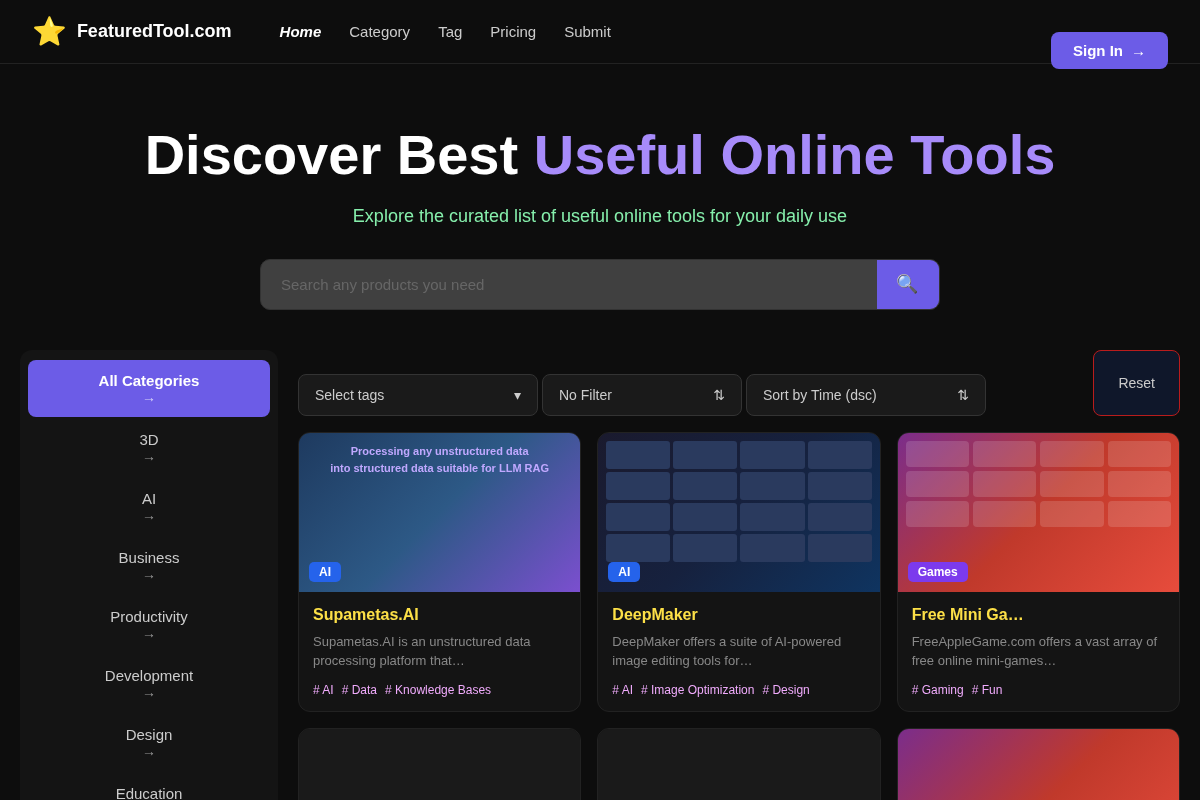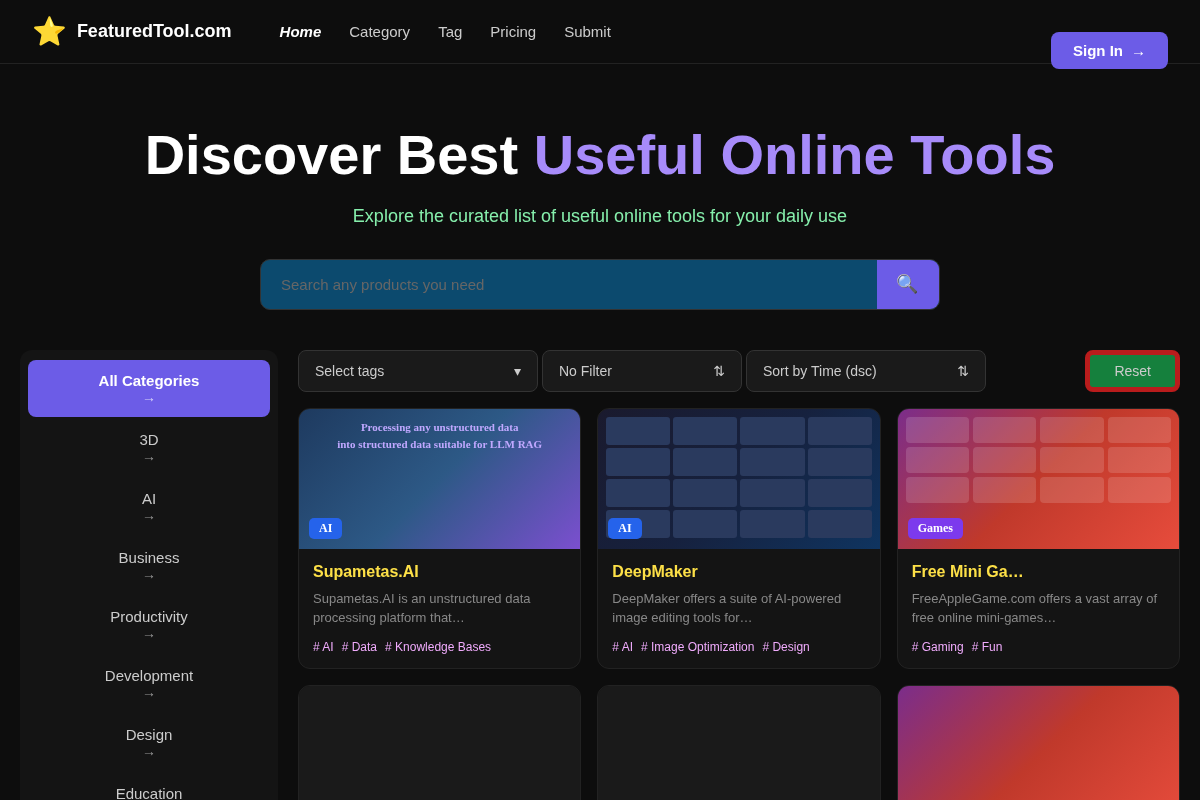--- a/index.html
+++ b/index.html
@@ -82,21 +82,21 @@
     }
     .hero p {
       font-size: 18px;
       color: #86efac;
       margin-bottom: 32px;
     }
     .search-bar {
       display: flex;
       max-width: 680px;
       margin: 0 auto;
-      background: #0c4a6e;
+      background: #404040;
       border: 1px solid #333;
       border-radius: 10px;
       overflow: hidden;
     }
     .search-bar input {
       flex: 1;
       background: transparent;
       border: none;
       outline: none;
       color: #ccc;
@@ -176,25 +176,25 @@
       font-size: 14px;
       cursor: pointer;
       display: flex;
       align-items: center;
       gap: 8px;
       min-width: 200px;
       justify-content: space-between;
     }
     .filter-select-wide { min-width: 240px; }
     .reset-btn {
-      background: #15803d;
-      border: 5px solid #b91c1c;
+      background: #0f172a;
+      border: 1px solid #b91c1c;
       border-radius: 8px;
       color: #ccc;
-      padding: 8px 24px;
+      padding: 24px 24px;
       font-size: 14px;
       cursor: pointer;
       margin-left: auto;
     }
 
     
     .cards-grid {
       display: grid;
       grid-template-columns: repeat(3, 1fr);
       gap: 16px;
@@ -202,24 +202,23 @@
     }
     .tool-card {
       background: #141414;
       border-radius: 12px;
       overflow: hidden;
       cursor: pointer;
       border: 1px solid #222;
     }
     .card-thumb {
       width: 100%;
-      height: 140px;
+      height: 159px;
       position: relative;
       overflow: hidden;
-      font-family: Liberation Serif, serif;
     }
     
     .thumb-supametas { background: linear-gradient(135deg, #1e3a5f 0%, #2d5986 50%, #7b4fcf 100%); }
     .thumb-deepmaker { background: linear-gradient(135deg, #1a1a2e 0%, #16213e 50%, #0f3460 100%); }
     .thumb-freemini { background: linear-gradient(135deg, #7b2d8b 0%, #c0392b 50%, #e74c3c 100%); }
     .thumb-placeholder { background: #1a1a1a; }
 
     .card-badge {
       position: absolute;
       bottom: 10px;

